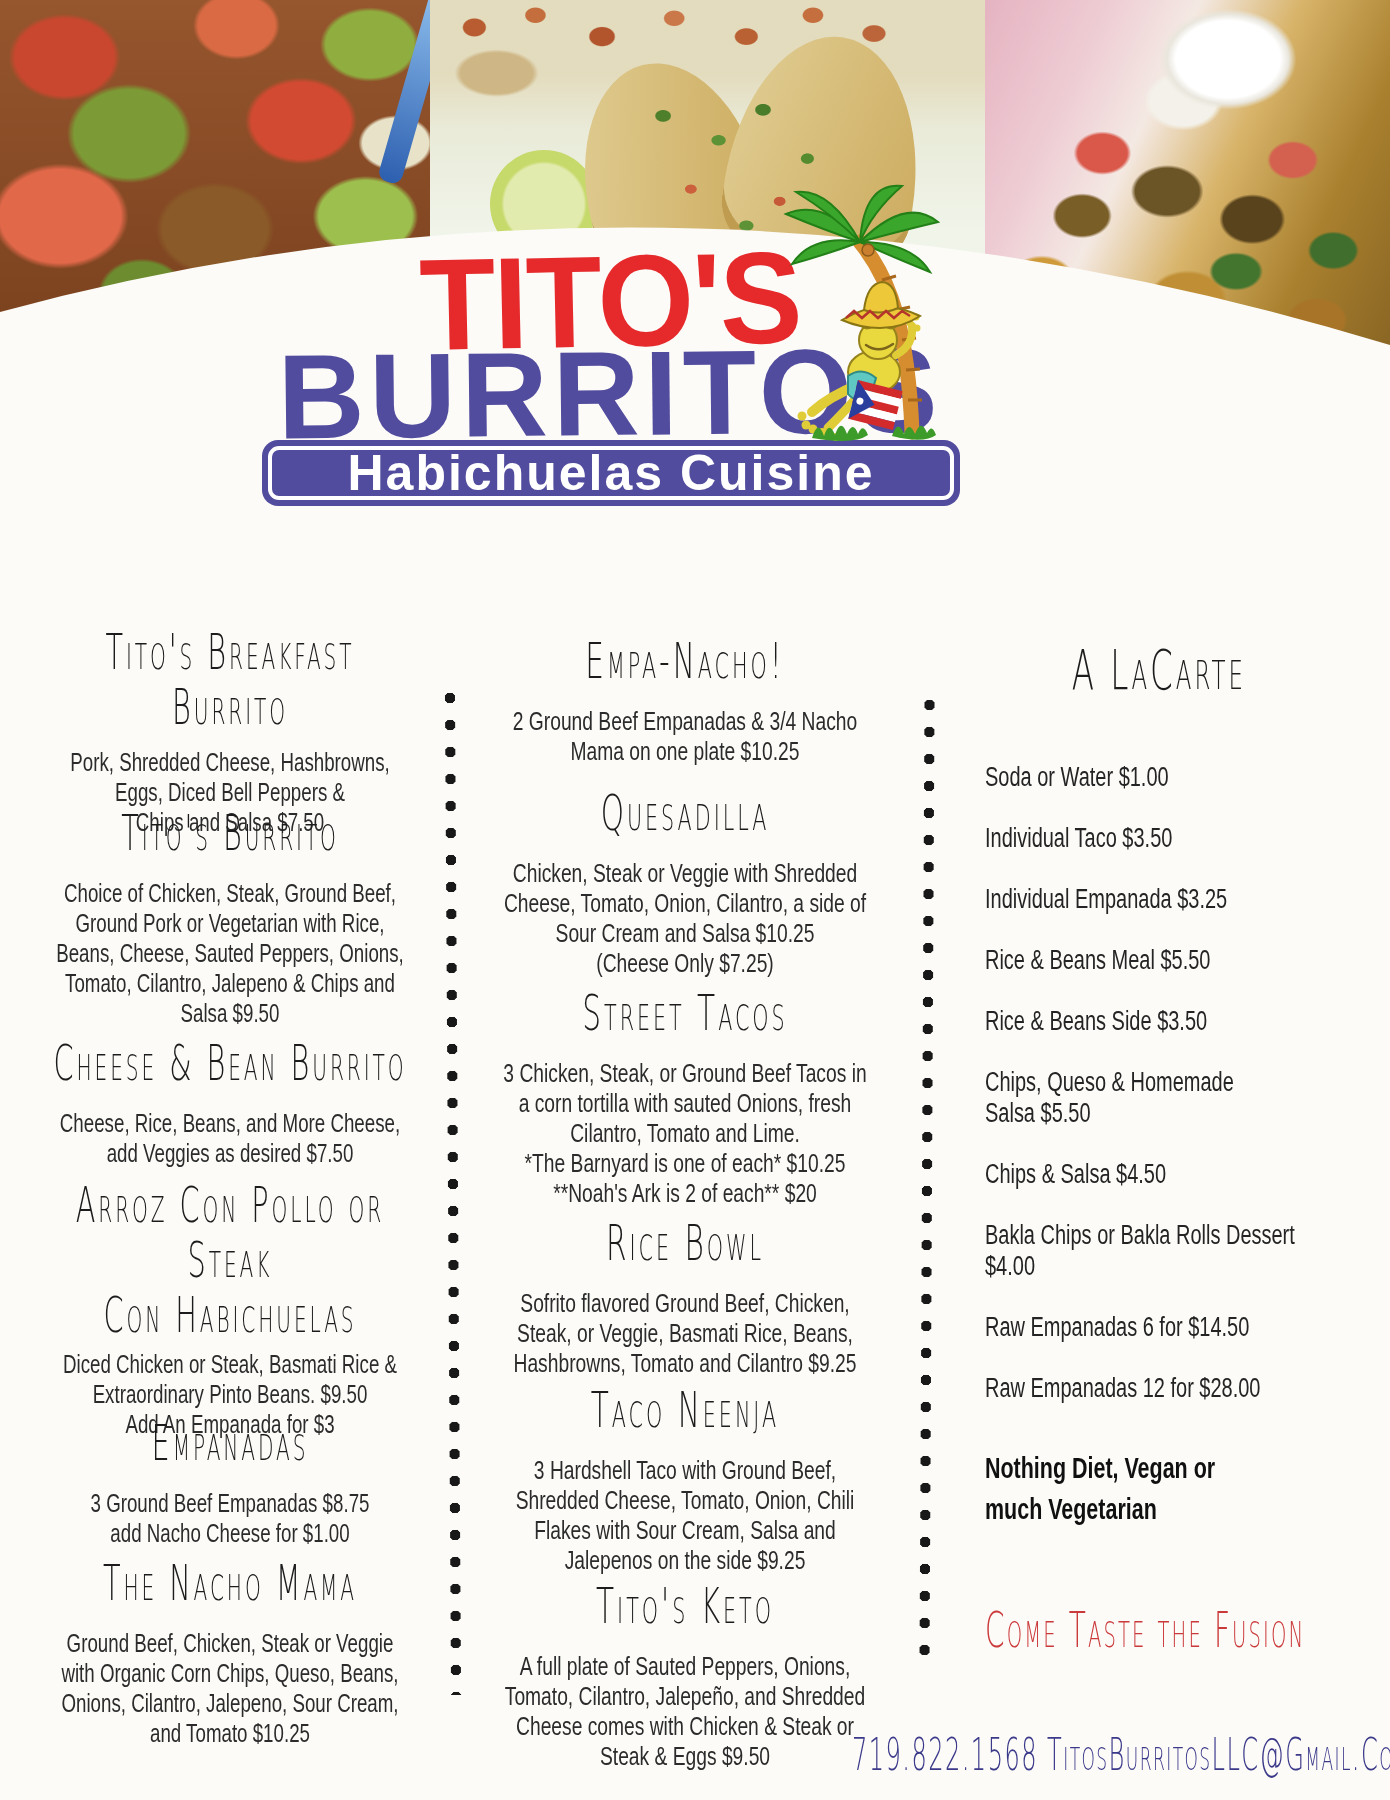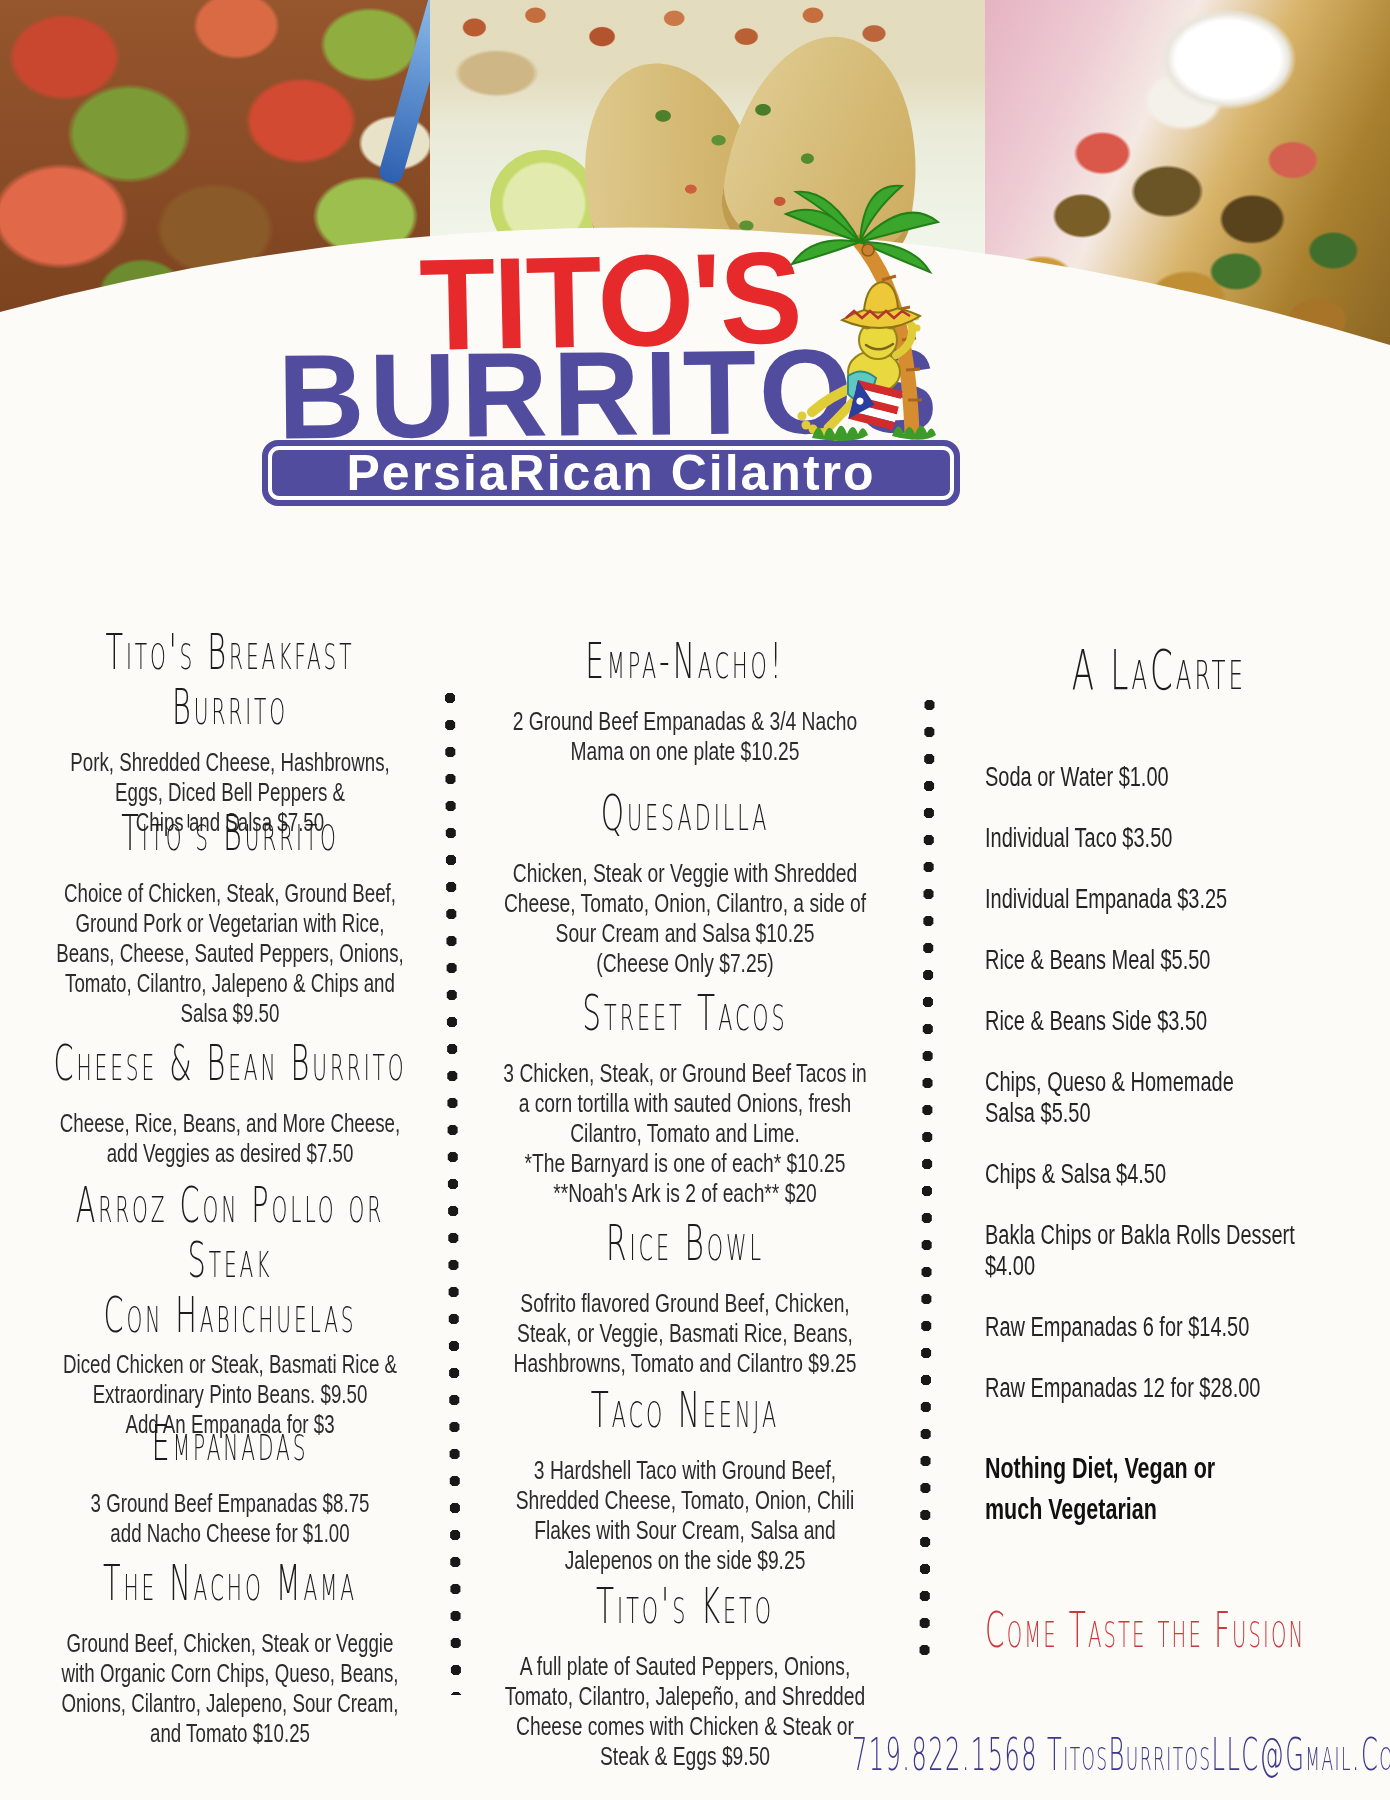--- a/index.html
+++ b/index.html
@@ -129,21 +129,21 @@
   <div class="photo photo-right"></div>
 
   <svg class="curve" viewBox="0 0 1390 600" preserveAspectRatio="none">
     <path d="M0,312 Q 680,128 1390,345 L1390,600 L0,600 Z" fill="#fcfbf8"></path>
   </svg>
 
   <div class="logo-l1">TITO'S</div>
   <div class="logo-l2">BURRITOS</div>
   <div class="banner">
     <div class="banner-inner">
-      <span>PersiaRican Cilantro</span>
+      <span>Habichuelas Cuisine</span>
     </div>
   </div>
 
   <svg class="mascot" viewBox="0 0 195 275">
     <path d="M88,62 C118,98 136,150 140,252" fill="none" stroke="#d68d2f" stroke-width="15" stroke-linecap="round"></path>
     <path d="M110,100 L124,96 M124,130 L138,127 M130,160 L144,158 M134,190 L148,189 M136,220 L150,220" stroke="#a8681c" stroke-width="3"></path>
     <g fill="#3aa62c" stroke="#237f17" stroke-width="2">
       <path d="M88,62 Q52,18 14,34 Q52,50 88,62 Z"></path>
       <path d="M88,62 Q58,8 24,12 Q60,34 88,62 Z"></path>
       <path d="M88,62 Q92,2 130,6 Q100,32 88,62 Z"></path>

